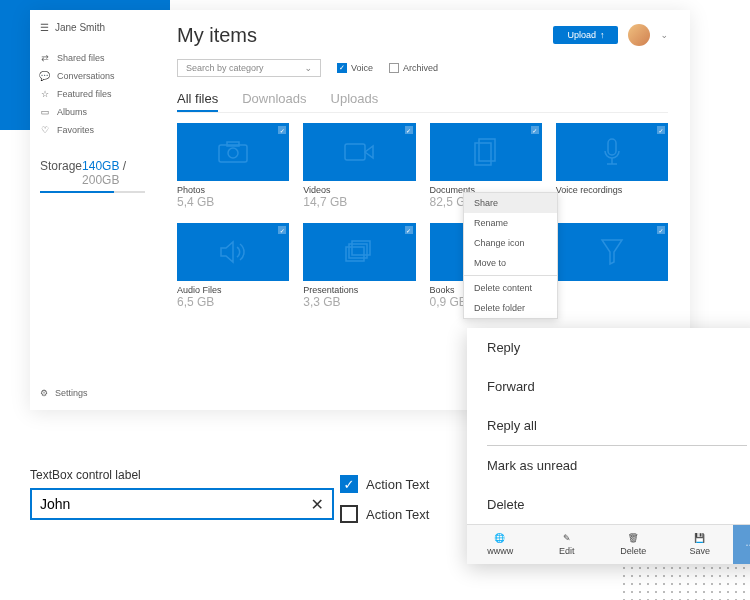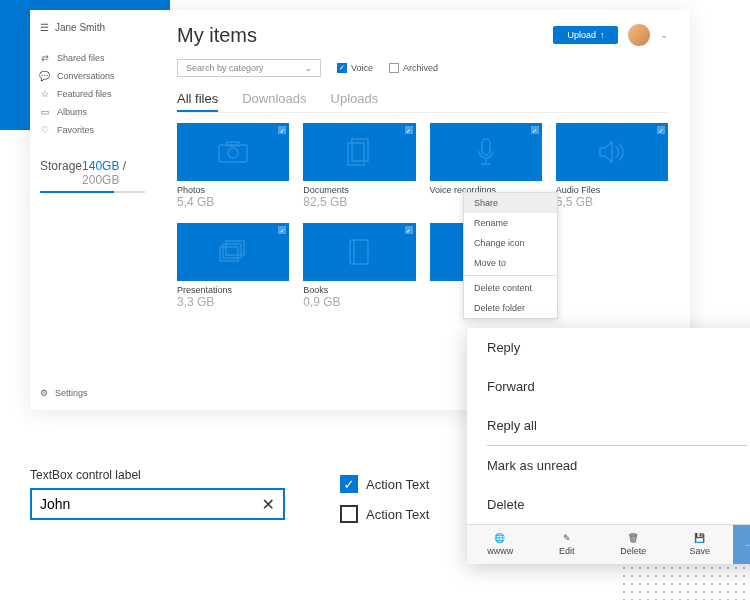--- a/index.html
+++ b/index.html
@@ -42,21 +42,21 @@
 .ctx-item{padding:5px 10px;color:#555}
 .ctx-item.hl{background:#eee}
 .ctx-sep{height:1px;background:#ddd;margin:2px 0}
 .menu2{position:absolute;top:328px;left:467px;width:300px;background:#fff;box-shadow:0 4px 20px rgba(0,0,0,.2);z-index:6}
 .m2-item{padding:12px 20px;font-size:13px;color:#333}
 .m2-sep{height:1px;background:#ccc;margin:0 20px}
 .m2-tb{display:flex;border-top:1px solid #ddd;background:#f7f7f7}
 .m2-btn{flex:1;display:flex;flex-direction:column;align-items:center;justify-content:center;padding:8px 0;font-size:9px;color:#444;gap:3px}
 .m2-btn.more{background:#5b9bd5;flex:0 0 34px}
 .tb-label{position:absolute;top:468px;left:30px;font-size:12px;color:#333}
-.tb{position:absolute;top:488px;left:30px;width:255px;height:32px;border:2px solid #0078d4;display:flex;align-items:center;padding:0 8px;justify-content:space-between;background:#fff}
+.tb{position:absolute;top:488px;left:30px;width:304px;height:32px;border:2px solid #0078d4;display:flex;align-items:center;padding:0 8px;justify-content:space-between;background:#fff}
 .tb input{border:none;outline:none;font-size:14px;flex:1}
 .chk2{position:absolute;left:340px;display:flex;align-items:center;gap:8px;font-size:13px;color:#333}
 .chk2a{top:475px}
 .chk2b{top:505px}
 .cb2{width:18px;height:18px;border:2px solid #333;display:flex;align-items:center;justify-content:center}
 .cb2.on{background:#0078d4;border-color:#0078d4;color:#fff}
 .dots-bg{position:absolute;bottom:0;right:0;width:130px;height:100px;background-image:radial-gradient(#bbb 1px,transparent 1px);background-size:8px 8px;z-index:0}
 </style>
 </head>
 <body>
@@ -144,20 +144,31 @@
               <circle cx="16" cy="13" r="5"></circle>
               <rect x="10" y="2" width="12" height="4"></rect>
             </svg>
             <div class="corner">✓</div>
           </div>
           <div class="card-lbl">Photos</div>
           <div class="card-sz">5,4 GB</div>
         </div>
         <div class="card">
           <div class="thumb">
+            <svg width="32" height="20" viewBox="0 0 32 20">
+              <rect x="2" y="2" width="20" height="16" rx="2"></rect>
+              <path d="M22 10 L30 4 L30 16 Z"></path>
+            </svg>
+            <div class="corner">✓</div>
+          </div>
+          <div class="card-lbl">Videos</div>
+          <div class="card-sz">14,7 GB</div>
+        </div>
+        <div class="card">
+          <div class="thumb">
             <svg width="26" height="30" viewBox="0 0 26 30">
               <rect x="6" y="2" width="16" height="22"></rect>
               <rect x="2" y="6" width="16" height="22"></rect>
             </svg>
             <div class="corner">✓</div>
           </div>
           <div class="card-lbl">Documents</div>
           <div class="card-sz">82,5 GB</div>
         </div>
         <div class="card">

